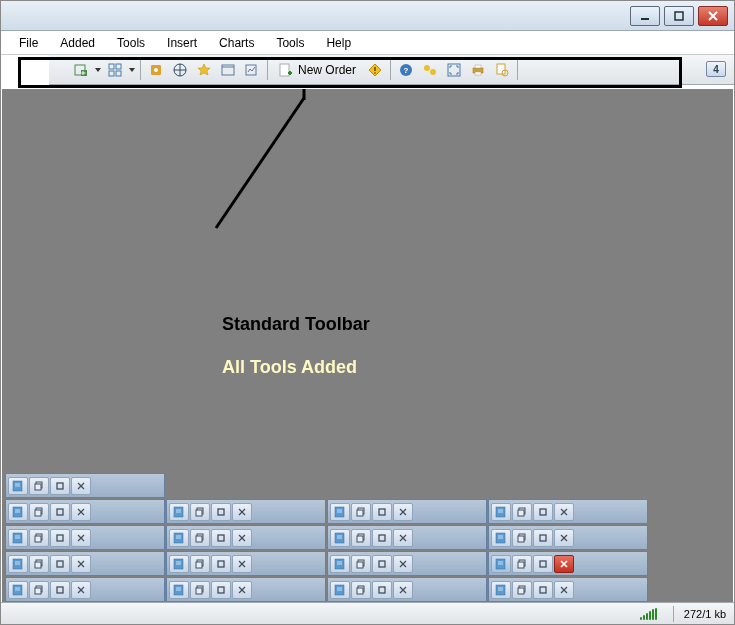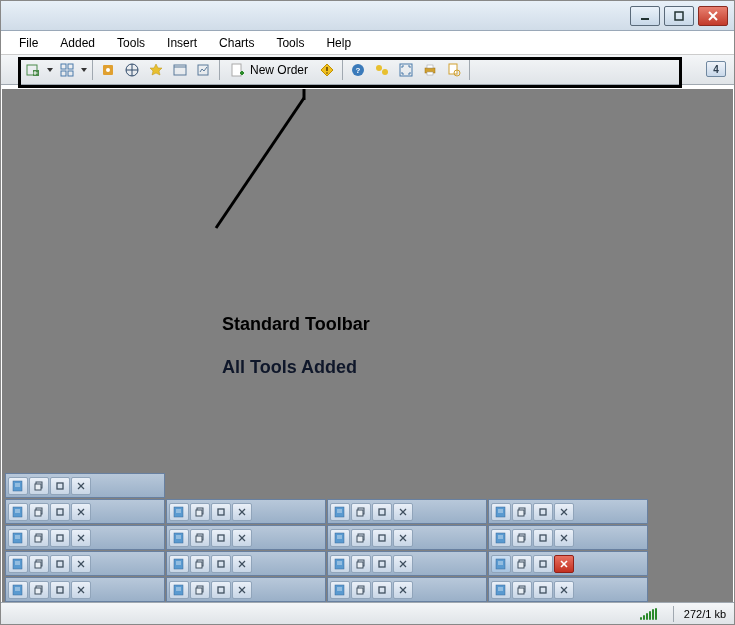--- a/index.html
+++ b/index.html
@@ -10,36 +10,36 @@
   .winbtn.min { background: linear-gradient(to bottom, #eaf2fa, #c8d8e8); }
   .winbtn.max { background: linear-gradient(to bottom, #eaf2fa, #c8d8e8); }
   .winbtn.close { background: linear-gradient(to bottom, #e88070, #c23a2a); border-color: #8a2a20; }
   .winbtn svg { display: block; }
   
   .menubar { height: 24px; background: #fff; border-bottom: 1px solid #ccc; display: flex; align-items: center; padding: 0 8px; gap: 2px; }
   .menuitem { padding: 3px 10px; cursor: pointer; }
   
   .toolbar-outline { position: absolute; left: 17px; top: 56px; width: 664px; height: 31px; border: 3px solid #000; pointer-events: none; z-index: 20; }
   
-  .toolbar { height: 30px; background: linear-gradient(to bottom, #f4f6f8, #e0e4e8); border-bottom: 1px solid #a0a8b0; display: flex; align-items: center; padding: 0 6px 0 20px; position: relative; }
+  .toolbar { height: 30px; background: linear-gradient(to bottom, #f4f6f8, #e0e4e8); border-bottom: 1px solid #a0a8b0; display: flex; align-items: center; padding: 0 6px 0 20px; position: relative; margin-left: 48px; }
   .tbtn { width: 24px; height: 22px; display: inline-flex; align-items: center; justify-content: center; cursor: pointer; border: 1px solid transparent; border-radius: 2px; position: relative; }
   .tbtn.drop { width: 10px; }
   .tbtn.drop::after { content: ""; border-left: 3px solid transparent; border-right: 3px solid transparent; border-top: 4px solid #333; }
   .tsep { width: 1px; height: 20px; background: #a0a8b0; margin: 0 3px; }
   .tbtn-labeled { display: inline-flex; align-items: center; height: 22px; padding: 0 6px; cursor: pointer; border: 1px solid transparent; border-radius: 2px; gap: 4px; }
   .tbtn-labeled.active { background: linear-gradient(to bottom, #e0eaf2, #c8d8e8); border-color: #80a0c0; }
   
   .notif { position: absolute; right: 8px; top: 60px; width: 20px; height: 16px; background: linear-gradient(to bottom, #f0f4fa, #c8d8ea); border: 1px solid #7088a0; border-radius: 2px; display: flex; align-items: center; justify-content: center; font-size: 10px; font-weight: bold; color: #304050; cursor: pointer; }
   
   .workspace { background: #808080; position: absolute; left: 1px; right: 1px; top: 88px; bottom: 22px; text-align: right; }
   
   .callout-line { position: absolute; pointer-events: none; z-index: 15; }
   
   .annot1 { position: absolute; left: 220px; top: 225px; font-size: 18px; font-weight: bold; color: #000; }
-  .annot2 { position: absolute; left: 220px; top: 268px; font-size: 18px; font-weight: bold; color: #0f172a; }
+  .annot2 { position: absolute; left: 220px; top: 268px; font-size: 18px; font-weight: bold; color: #fef9c3; }
   
   .minwins { position: absolute; bottom: 0; left: 3px; display: flex; flex-direction: column-reverse; }
   .minrow { display: flex; }
   .minwin { width: 160px; height: 25px; background: linear-gradient(to bottom, #b8c8da, #9ab0c8); border: 1px solid #6880a0; display: flex; align-items: center; padding: 0 2px; gap: 1px; margin-right: 1px; margin-top: 1px; }
   .minwin .chiclet { width: 20px; height: 18px; border: 1px solid #90a4ba; border-radius: 2px; display: flex; align-items: center; justify-content: center; background: linear-gradient(to bottom, #eaf0f8, #c8d6e6); cursor: pointer; }
   .minwin .chiclet.first svg rect { fill: #5a9ad0; }
   .minwin .chiclet.redclose { background: linear-gradient(to bottom, #e87060, #c23020); border-color: #902018; }
   .minwin.selected .chiclet.first { background: linear-gradient(to bottom, #cce0f4, #a8c4e0); }
   
   .statusbar { position: absolute; bottom: 0; left: 0; right: 0; height: 22px; background: linear-gradient(to bottom, #f4f6f8, #e0e4e8); border-top: 1px solid #a0a8b0; display: flex; align-items: center; justify-content: flex-end; padding: 0 8px; gap: 10px; }

